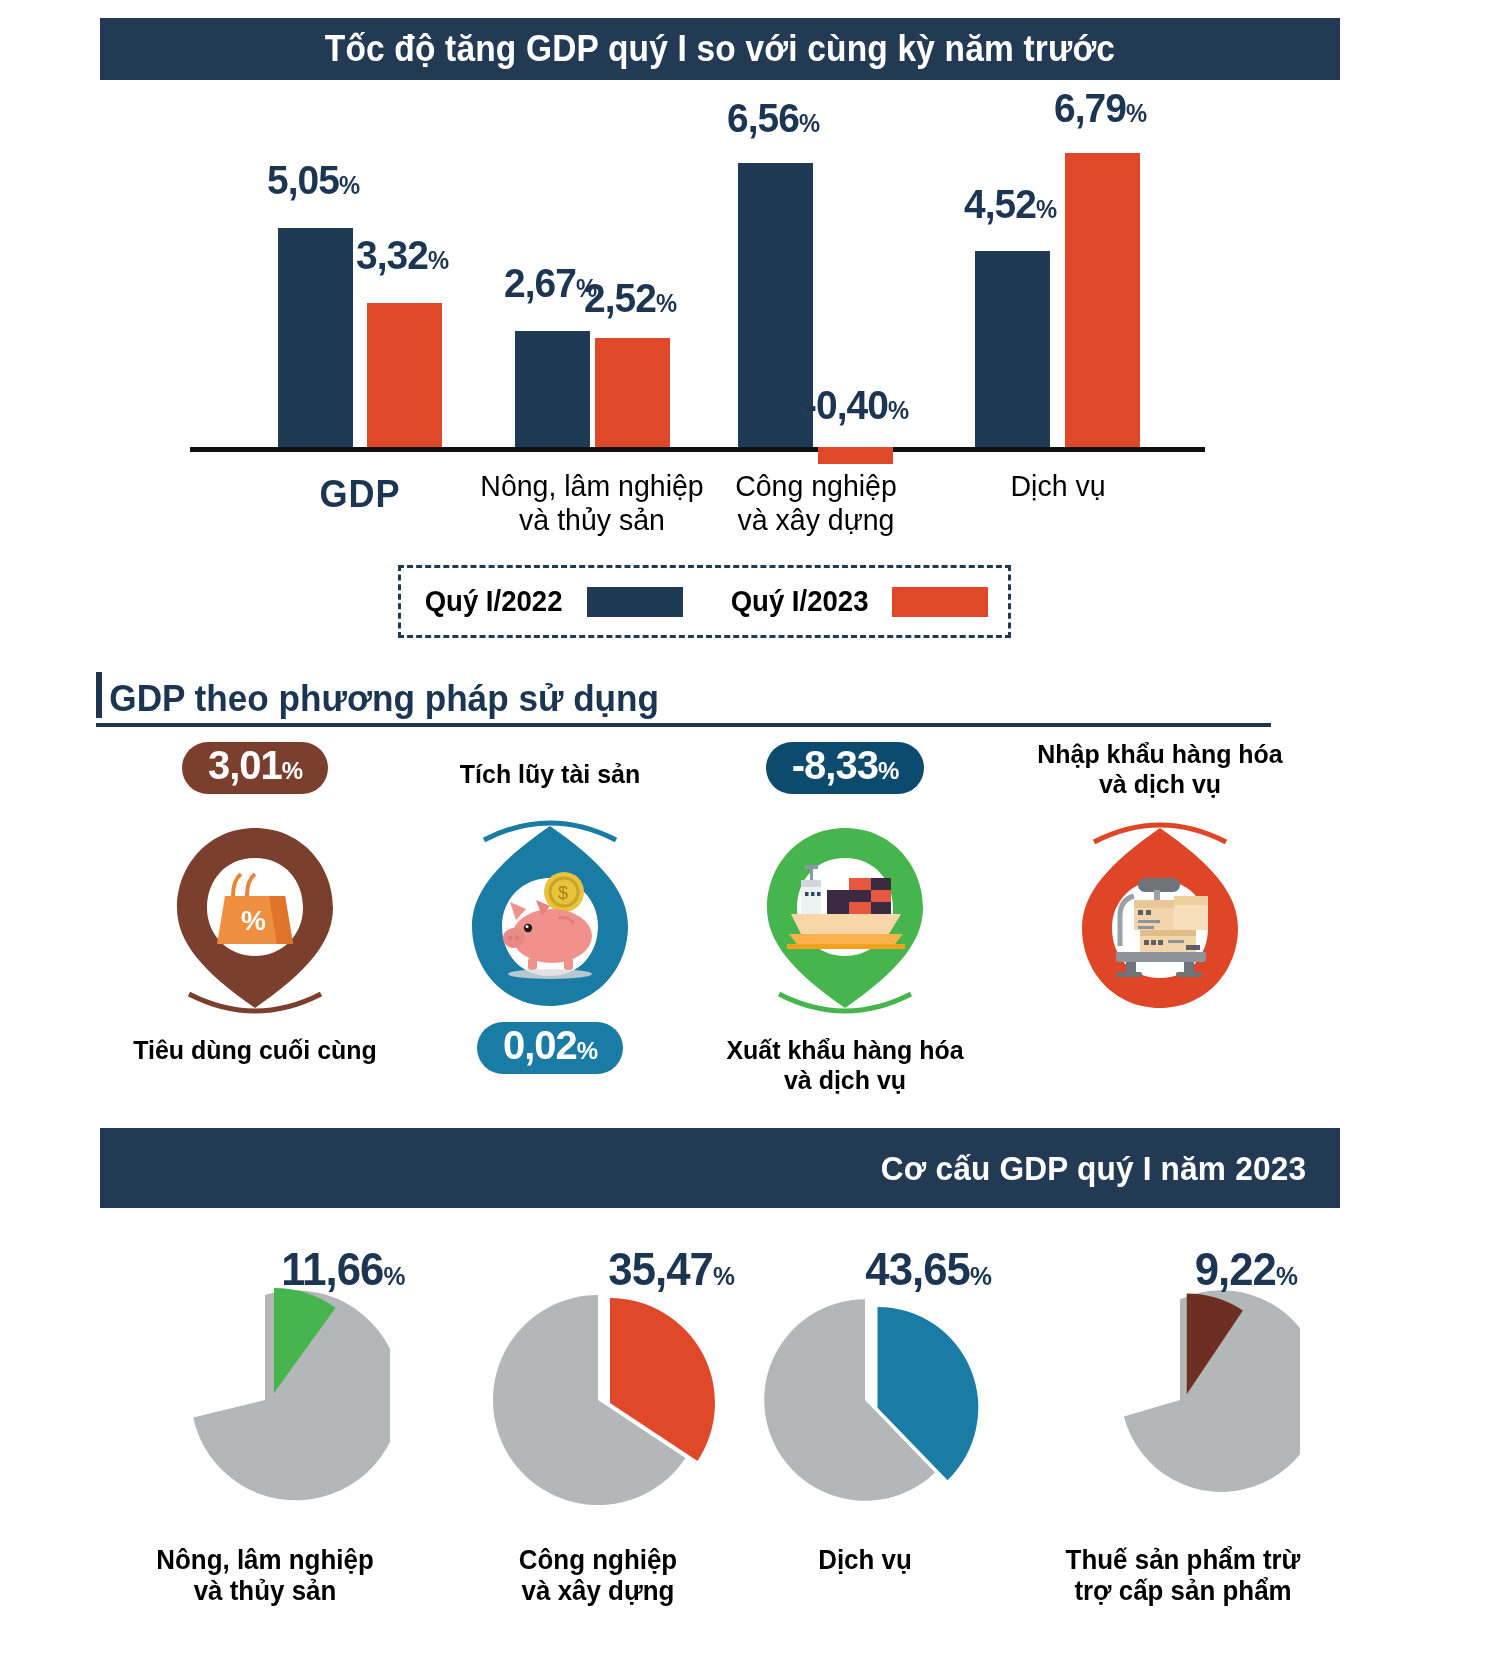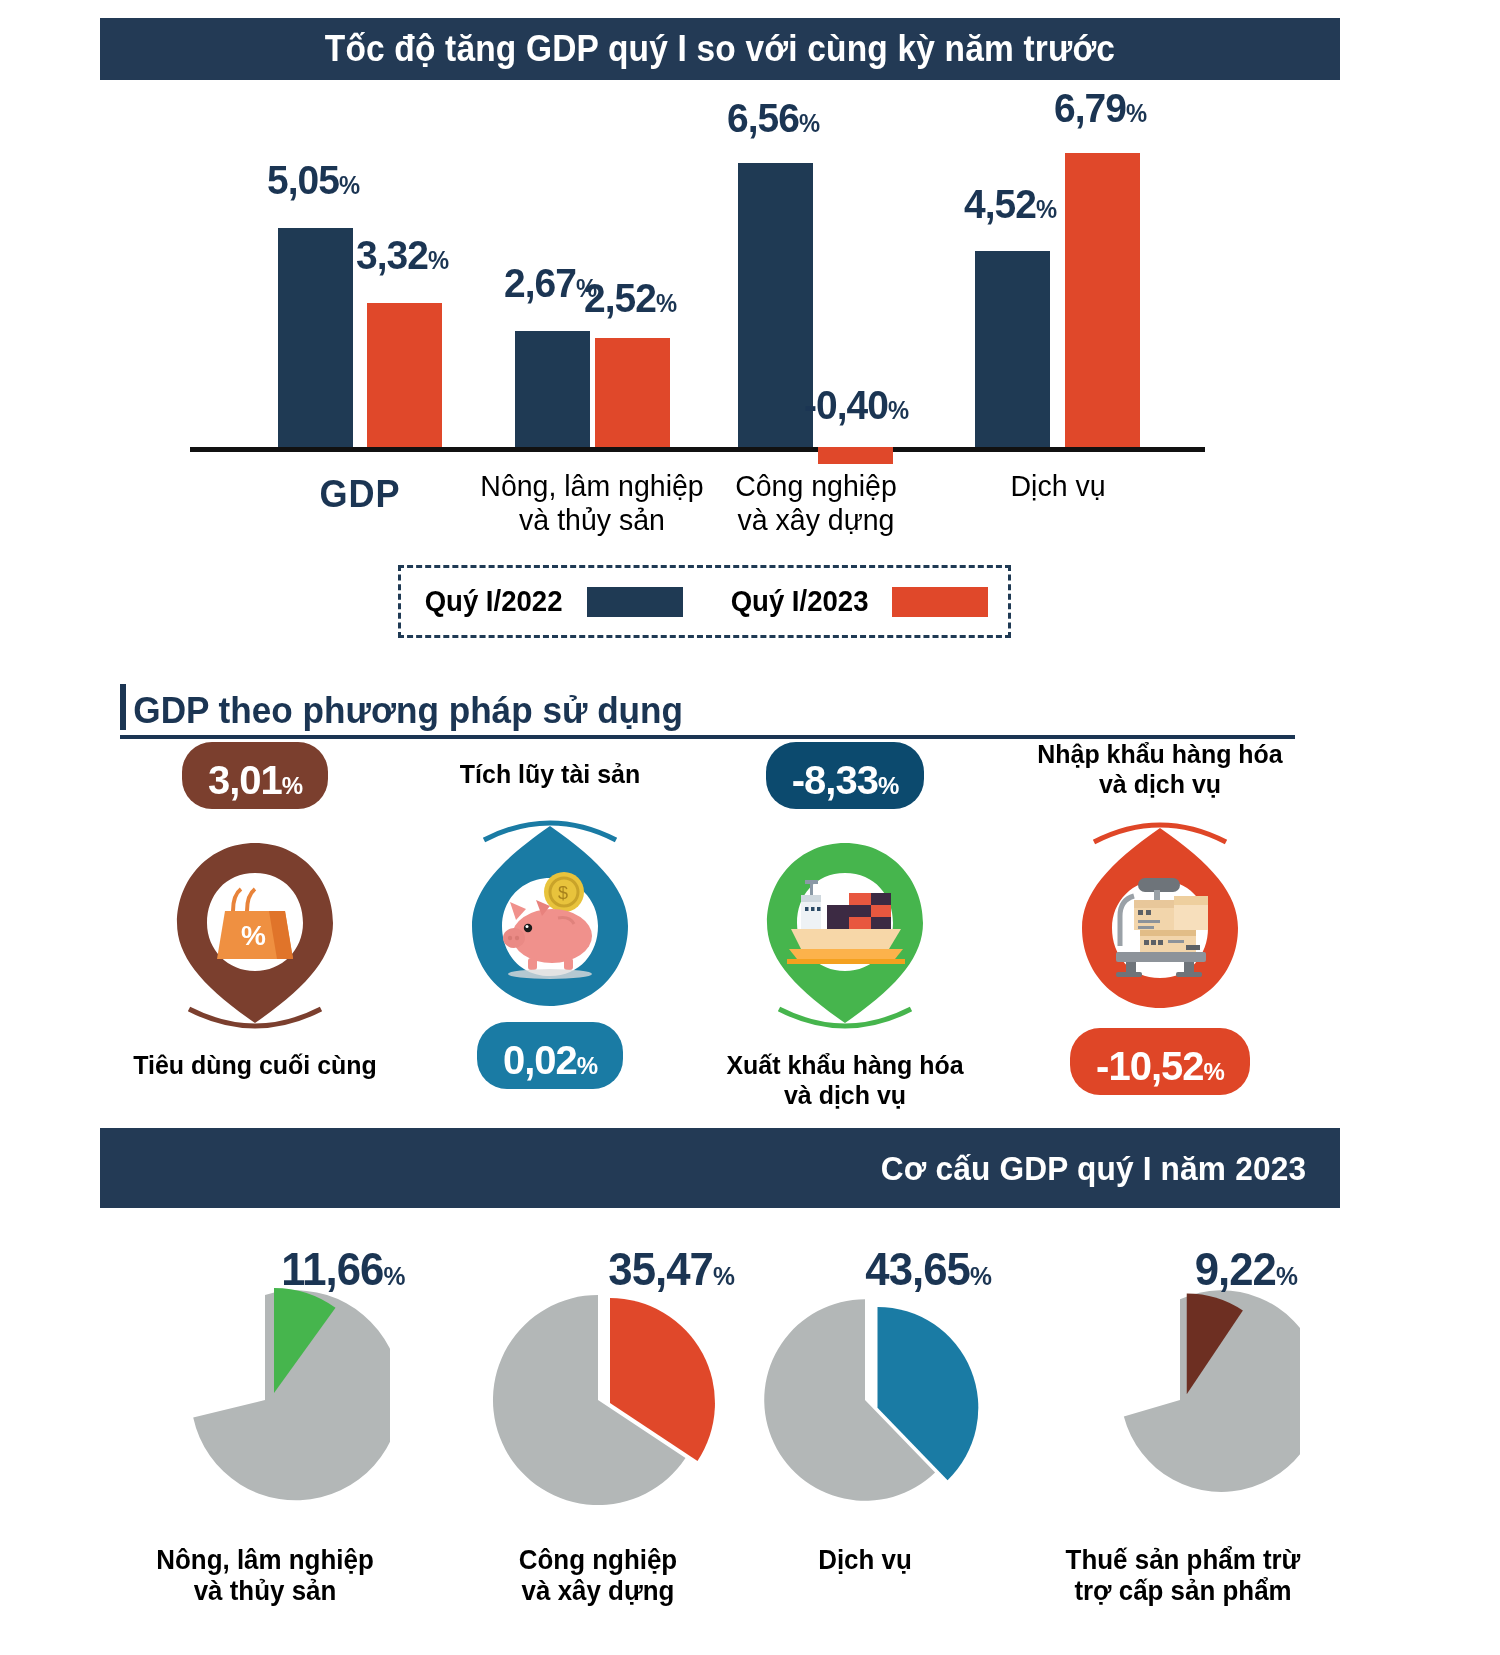--- a/index.html
+++ b/index.html
@@ -26,28 +26,28 @@
   .catlbl.gdp{color:#1b3553;font-weight:bold;font-size:38px;letter-spacing:1px;}
 
   
   #legend{position:absolute;left:398px;top:565px;width:607px;height:67px;
           border:3px dashed #1f3a54;display:flex;align-items:center;justify-content:center;gap:44px;}
   .legitem{display:flex;align-items:center;gap:20px;}
   .legitem span{font-size:29px;color:#000;font-weight:bold;transform:scaleX(.95);}
   .swatch{width:96px;height:30px;}
 
   
-  #sec2head{position:absolute;left:120px;top:678px;width:1175px;margin-top:12px;}
+  #sec2head{position:absolute;left:96px;top:678px;width:1175px;}
   #sec2head .t{font-size:37px;color:#1b3553;font-weight:bold;transform:scaleX(.95);
                transform-origin:left;display:inline-block;padding-left:14px;}
   #sec2head .rule{margin-top:3px;height:4px;background:#1b3553;width:100%;}
   #sec2head .lcap{position:absolute;left:0;top:-6px;width:6px;height:46px;background:#1b3553;}
 
   .iconcell{position:absolute;width:300px;text-align:center;}
-  .pill{display:inline-block;border-radius:30px;padding:18px 26px 9px;color:#fff;
+  .pill{display:inline-block;border-radius:30px;padding:3px 26px 9px;color:#fff;
         font-weight:bold;font-size:40px;letter-spacing:-1px;line-height:1;}
   .pill .pct{font-size:24px;}
   .icaption{font-size:26px;font-weight:bold;color:#000;line-height:1.15;
             white-space:nowrap;transform:scaleX(.96);}
   .pinwrap{position:relative;width:200px;height:210px;margin:0 auto;}
 
   
   #sec3{position:absolute;left:100px;top:1128px;width:1240px;height:80px;}
   .pielbl{position:absolute;text-align:center;font-size:27px;font-weight:bold;
           color:#000;line-height:1.15;white-space:nowrap;transform:scaleX(.96);}
@@ -257,23 +257,20 @@
         <rect x="8" y="10" width="16" height="3" fill="#8d939a"></rect>
         <rect x="26" y="15" width="14" height="5" fill="#5d6166"></rect>
         <rect x="-44" y="22" width="90" height="10" rx="2" fill="#8d939a"></rect>
         <rect x="-34" y="32" width="10" height="10" fill="#6e747a"></rect>
         <rect x="24" y="32" width="10" height="10" fill="#6e747a"></rect>
         <rect x="-44" y="42" width="26" height="5" rx="2" fill="#6e747a"></rect>
         <rect x="16" y="42" width="26" height="5" rx="2" fill="#6e747a"></rect>
       </g>
     </svg>
   </div>
-  <div class="pill" style="background:#df4627;margin-top:4px;">
-    <span>-10,52</span><span class="pct">%</span>
-  </div>
 </div>
 
 <div class="banner" id="sec3">
   <div class="banner-title" style="font-size:34px;padding-left:32px;transform-origin:left;">Cơ cấu GDP quý I năm 2023</div>
 </div>
 
 <div class="piewrap" style="left:140px;top:1275px;">
   <svg width="250" height="250" viewBox="0 0 250 250">
     <path d="M125 125 L125 20 A105 105 0 1 1 53.2 142.5 Z" fill="#b3b7b7"></path>
     <g transform="translate(9,-7)">

